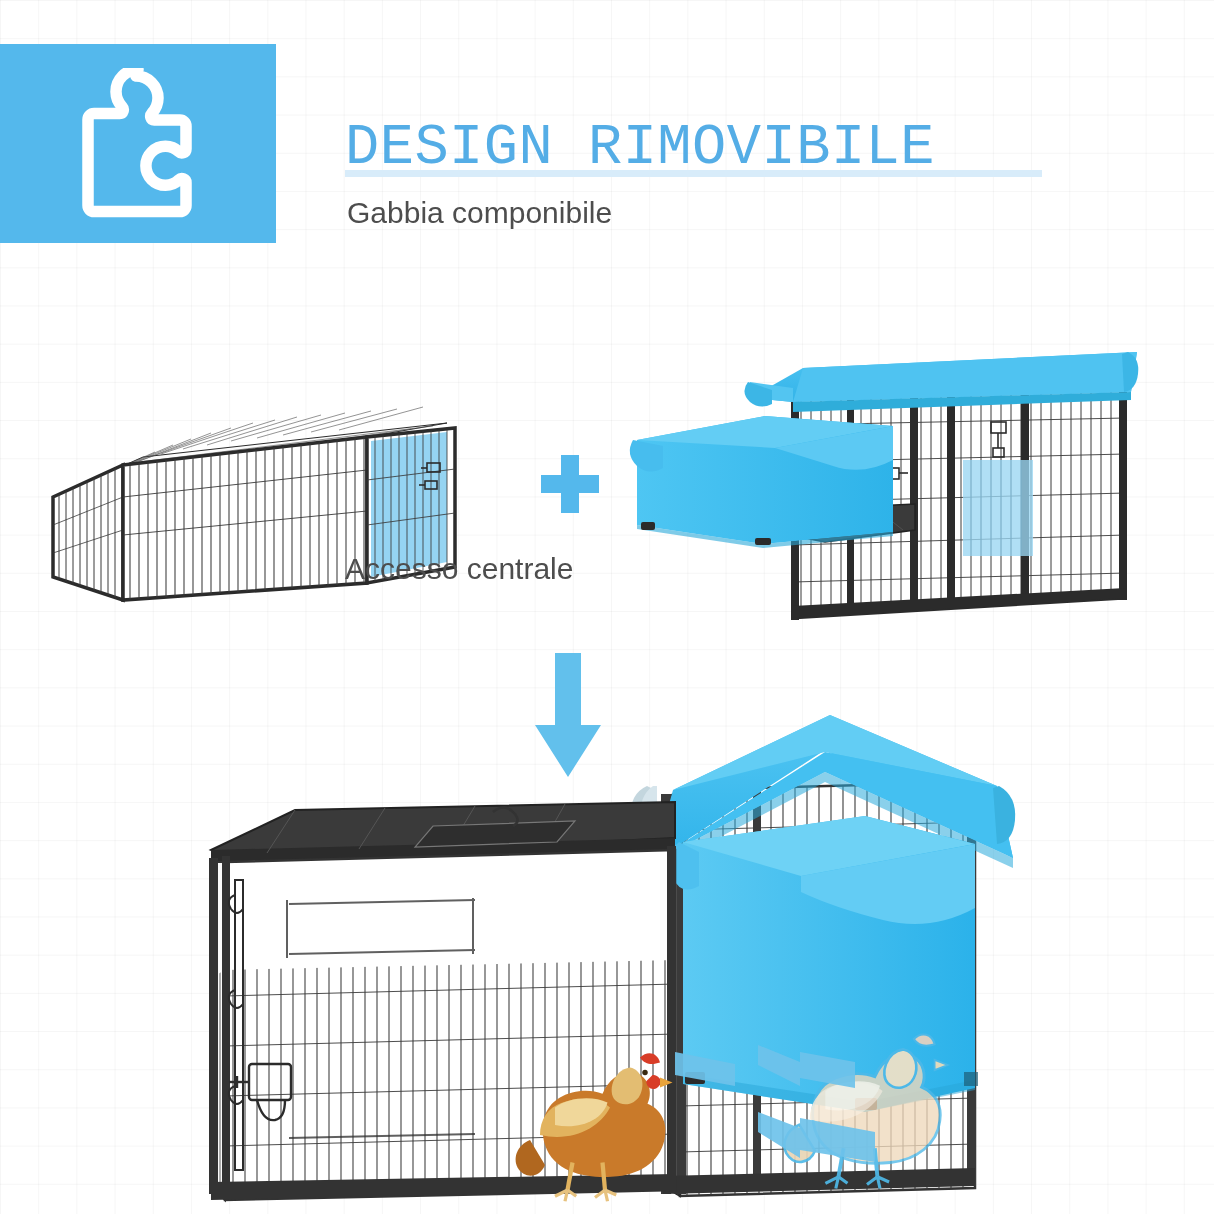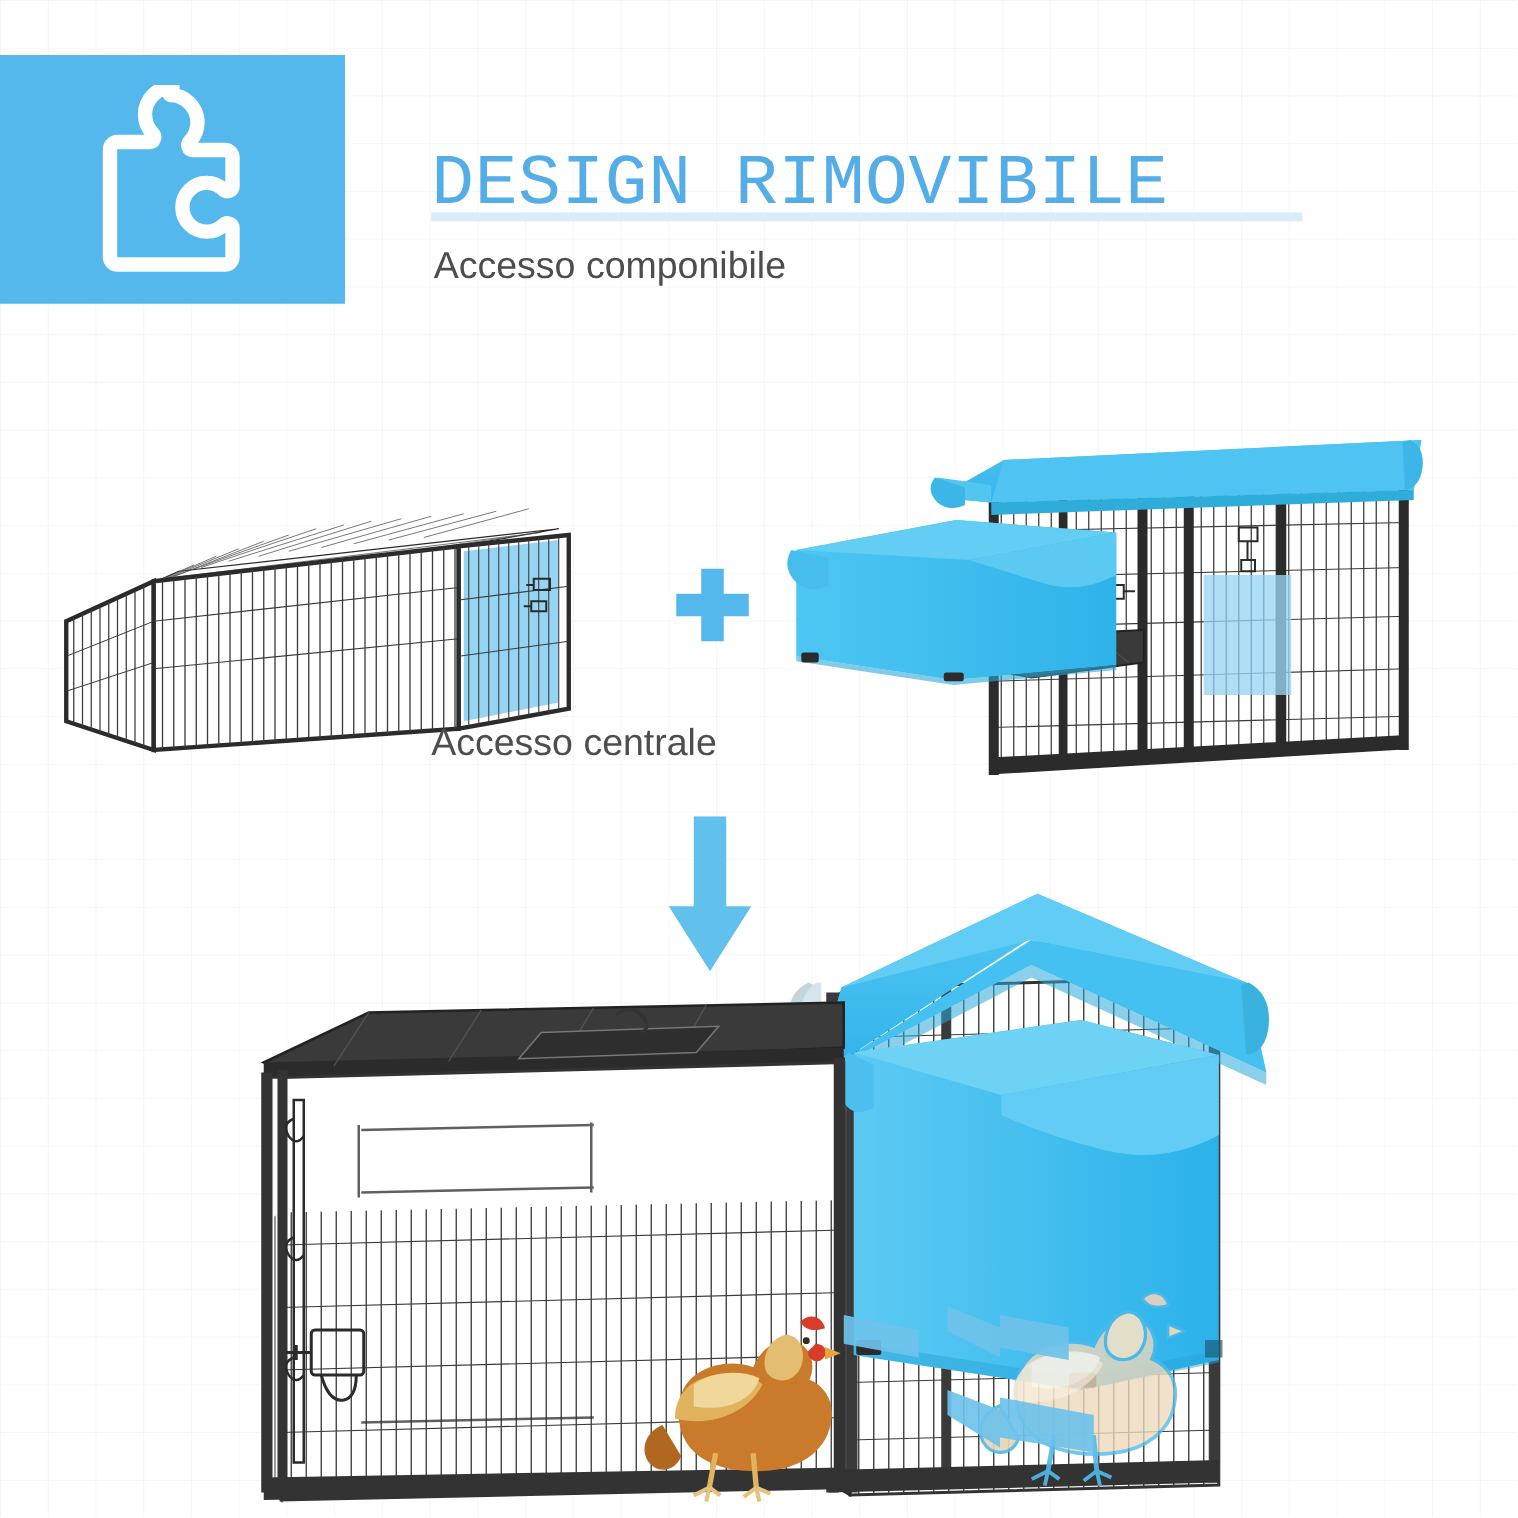--- a/index.html
+++ b/index.html
@@ -62,21 +62,21 @@
     left: 347px; top: 196px;
     font-size: 30px;
     color: #4d4d4d;
     white-space: nowrap;
     z-index: 3;
   }
 
   
   #caption-access {
     position: absolute;
-    left: 345px; top: 578px;
+    left: 345px; top: 552px;
     font-size: 30px;
     color: #4d4d4d;
     white-space: nowrap;
     z-index: 6;
   }
 
   
   #plus-symbol {
     position: absolute;
     left: 541px; top: 455px;
@@ -132,21 +132,21 @@
              a6 6 0 0 1 6 -6
              h25.8
              c3.4 0 4.7 -4.2 2.2 -7
              a22 22 0 0 1 -6 -15
              a22 22 0 0 1 22 -22 z" fill="none" stroke="#ffffff" stroke-width="11.5" stroke-linejoin="round"></path>
   </svg>
 </div>
 
 <h1 id="header-title">DESIGN RIMOVIBILE</h1>
 <div id="header-divider"></div>
-<div id="header-subtitle">Accesso componibile</div>
+<div id="header-subtitle">Gabbia componibile</div>
 
 <svg class="layer" id="cage-left-svg" width="460" height="220" viewBox="0 0 460 220">
   <defs>
     <clipPath id="clipFrontL">
       <polygon points="88,80 332,52 332,198 88,215"></polygon>
     </clipPath>
     <clipPath id="clipSideL">
       <polygon points="18,112 88,80 88,215 18,192"></polygon>
     </clipPath>
     <clipPath id="clipRightL">

